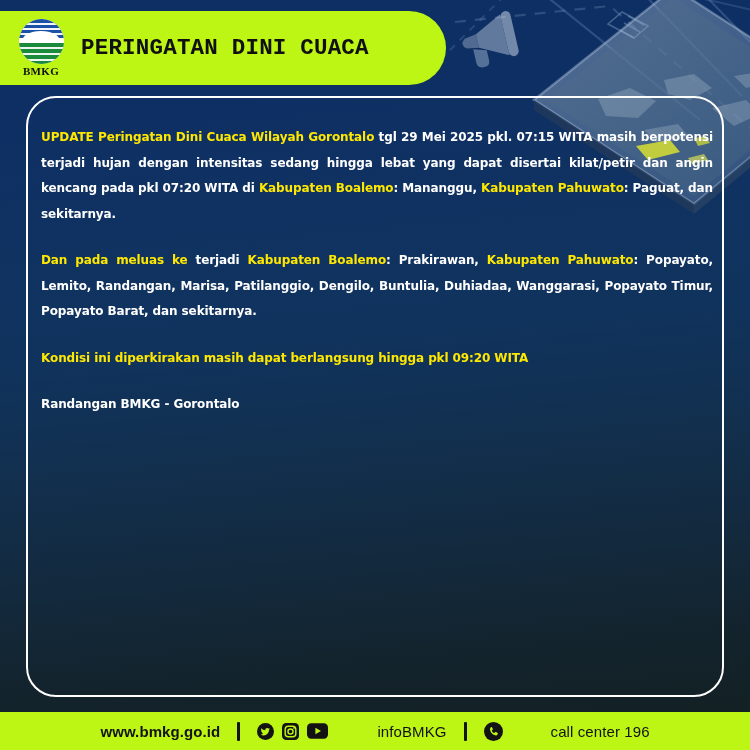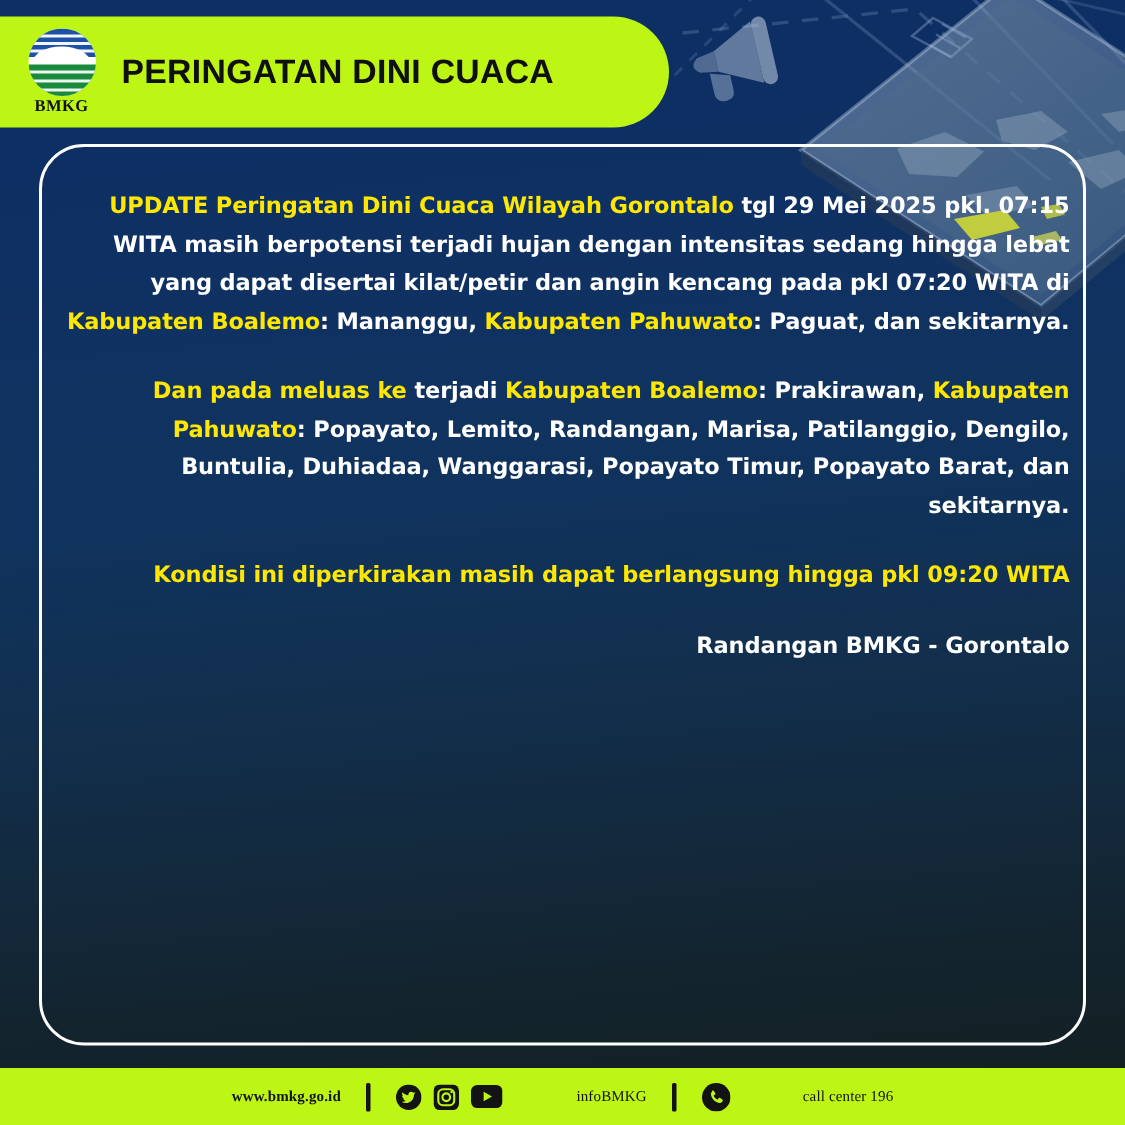--- a/index.html
+++ b/index.html
@@ -99,21 +99,21 @@
   }
   .logo-text {
     font-family: Liberation Serif, serif;
     font-weight: bold;
     font-size: 11px;
     letter-spacing: .3px;
     color: #111111;
     margin-top: 1px;
   }
   .header-titles {
-    font-family: Liberation Sans, sans-serif;
+    font-family: Liberation Mono, monospace;
     font-weight: bold;
     font-size: 22.5px;
     line-height: 26px;
     color: #101010;
     letter-spacing: .2px;
   }
 
   
   .card {
     position: absolute;
@@ -126,29 +126,28 @@
     box-sizing: border-box;
     z-index: 5;
   }
   .card-body {
     position: absolute;
     left: 13px;
     top: 27px;
     width: 672px;
     font-family: "DejaVu Sans", sans-serif;
     font-weight: bold;
-    font-size: 15px;
+    font-size: 12px;
     line-height: 25.5px;
     color: #ffffff;
     text-align: justify;
     letter-spacing: -0.1px;
   }
   .card-body p {
     margin: 0 0 21px 0;
-    text-align: right;
   }
   .card-body p:last-child { margin-bottom: 0; }
   .hl { color: #ffe800; }
   .para-yellow { color: #ffe800; text-align: left; }
   .para-plain { text-align: left; }
 
   
   .footer {
     position: absolute;
     left: 0;
@@ -156,23 +155,23 @@
     width: 750px;
     height: 38px;
     background: #bdf515;
     display: flex;
     align-items: center;
     justify-content: center;
     z-index: 6;
     gap: 0;
   }
   .footer-txt {
-    font-family: Liberation Serif, serif;
+    font-family: Liberation Sans, sans-serif;
     font-weight: bold;
-    font-size: 10px;
+    font-size: 15px;
     color: #131313;
     letter-spacing: .1px;
   }
   .footer-txt.thin { font-weight: normal; padding-left: 40px; }
   .sep {
     width: 3px;
     height: 19px;
     background: #131313;
     margin: 0 17px;
     border-radius: 1px;

